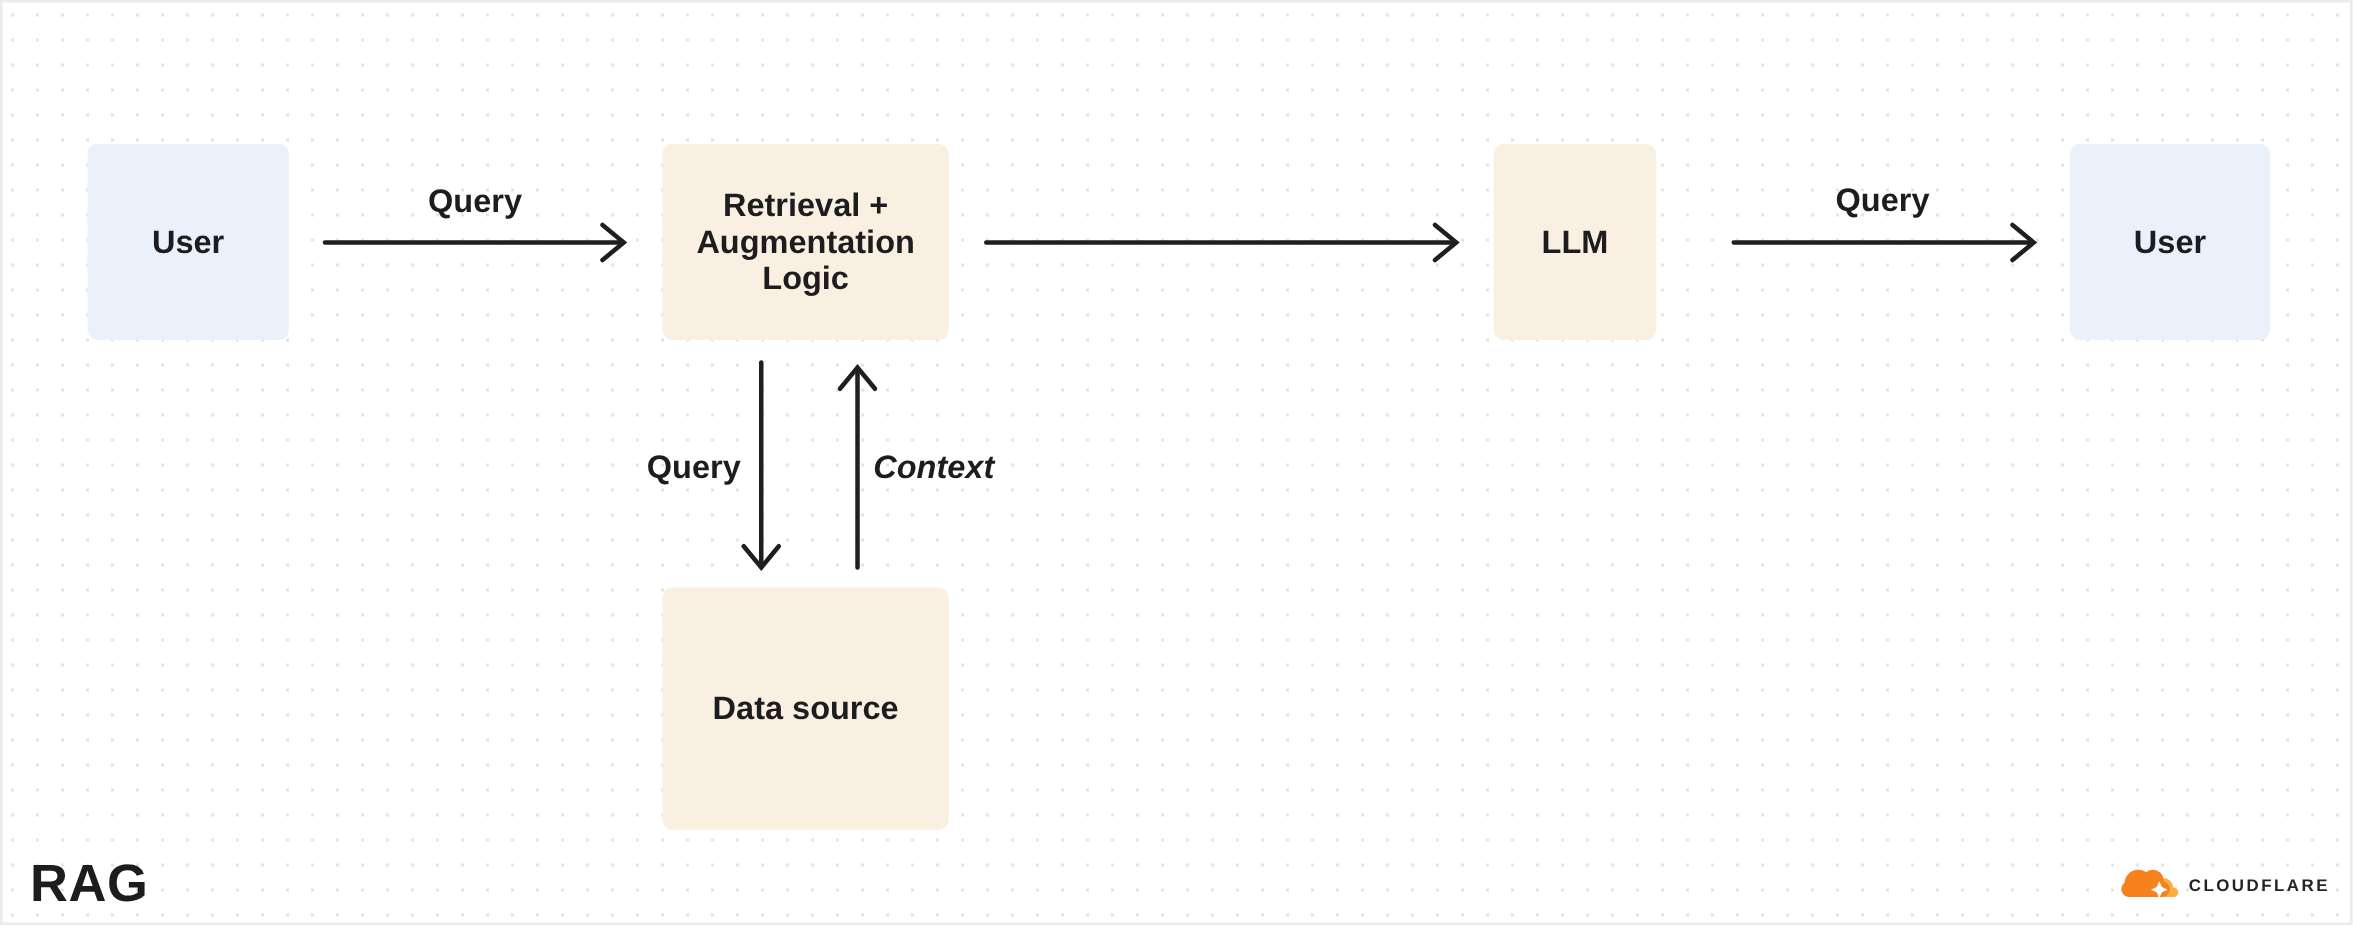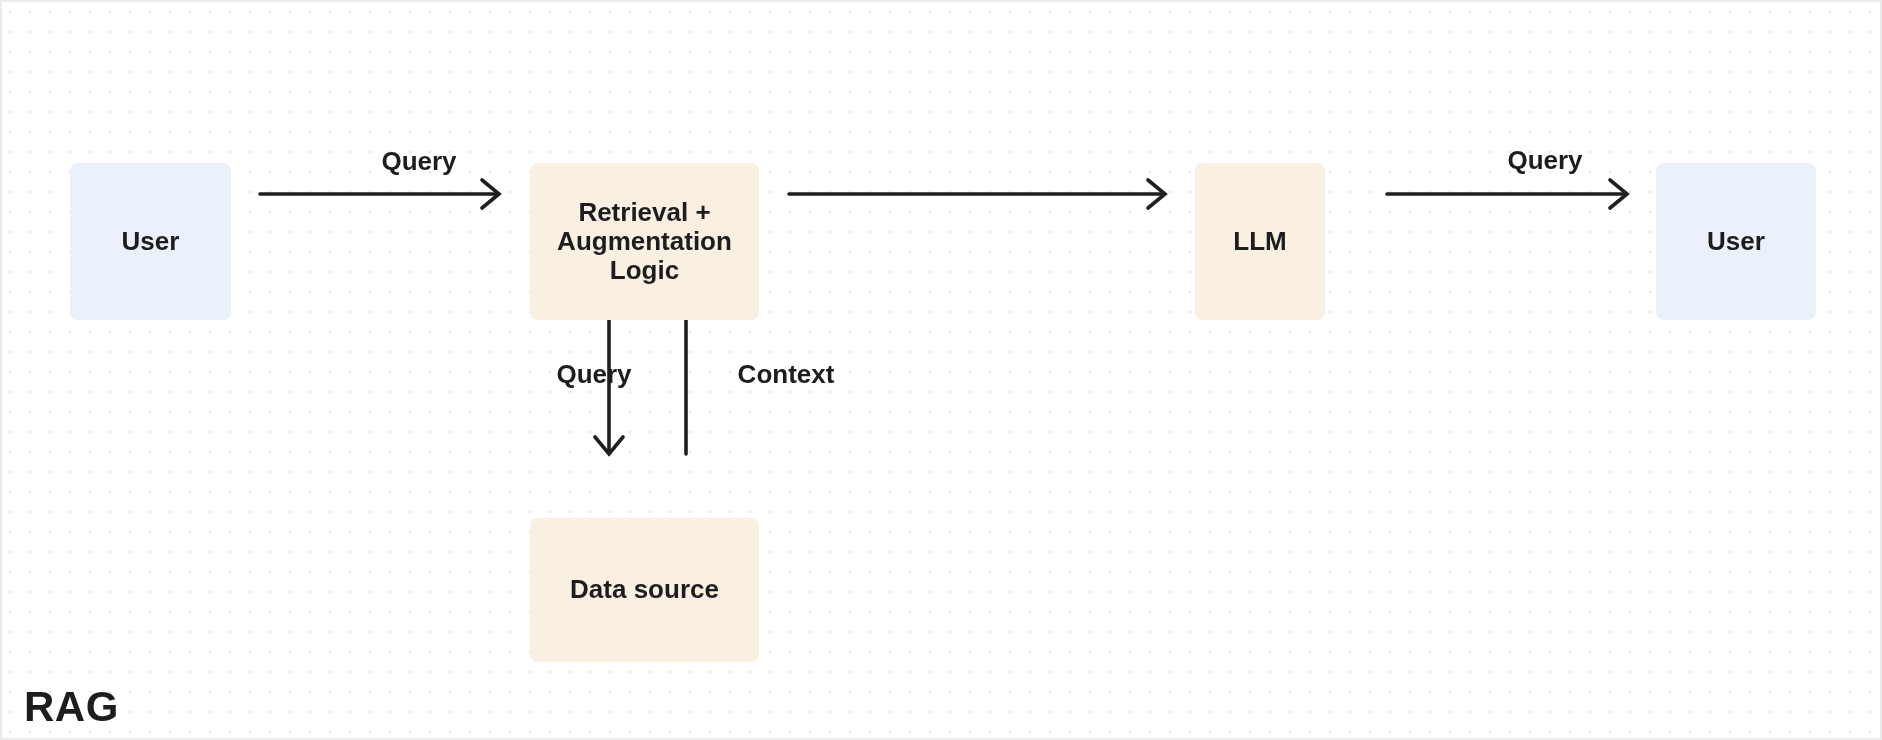--- a/index.html
+++ b/index.html
@@ -35,30 +35,29 @@
     border-radius: 8px;
     display: flex;
     align-items: center;
     justify-content: center;
     text-align: center;
     font-weight: 700;
     font-size: 26px;
     line-height: 1.12;
     color: var(--text);
     padding: 0 10px;
-    margin-top: 48px;
   }
   .node.user { background: var(--node-user-bg); }
   .node.process { background: var(--node-process-bg); }
 
   .node#user-left   { left: 68px;   top: 113px; width: 161px; height: 157px; }
   .node#retrieval   { left: 528px;  top: 113px; width: 229px; height: 157px; }
   .node#llm         { left: 1193px; top: 113px; width: 130px; height: 157px; }
   .node#user-right  { left: 1654px; top: 113px; width: 160px; height: 157px; }
-  .node#data-source { left: 528px;  top: 468px; width: 229px; height: 144px; }
+  .node#data-source { left: 528px;  top: 468px; width: 229px; height: 194px; }
 
   .arrows-layer {
     position: absolute;
     left: 0; top: 0;
     width: 1882px; height: 740px;
     pointer-events: none;
   }
   .arrows-layer path {
     fill: none;
     stroke: var(--arrow);
@@ -66,27 +65,26 @@
     stroke-linecap: round;
     stroke-linejoin: miter;
   }
   .edge-label {
     position: absolute;
     transform: translate(-50%, -50%);
     font-weight: 700;
     font-size: 26px;
     color: var(--text);
     white-space: nowrap;
-    margin-left: 39px;
   }
   #label-query-1         { left: 378px;  top: 159px; }
   #label-query-context   { left: 975px;  top: 158px; }
   #label-answer          { left: 1504px; top: 158px; }
   #label-query-2         { left: 553px;  top: 372px; }
-  #label-context         { left: 745px;  top: 372px; }
+  #label-context         { left: 745px;  top: 372px; font-style: italic; }
 
   .diagram-title {
     position: absolute;
     left: 22px;
     top: 681px;
     font-size: 42px;
     font-weight: 600;
     letter-spacing: 0.5px;
     color: var(--text);
   }
@@ -150,14 +148,29 @@
     <span>Data source</span>
   </div>
 
   <div class="edge-label" id="label-query-1">Query</div>
   <div class="edge-label" id="label-answer">Query</div>
   <div class="edge-label" id="label-query-2">Query</div>
   <div class="edge-label" id="label-context">Context</div>
 
   <div class="diagram-title">RAG</div>
 
+  <div class="brand">
+    <svg width="54" height="36" viewBox="0 0 64 40">
+      <g fill="var(--logo-orange-light)">
+        <circle cx="46" cy="26" r="9"></circle>
+        <rect x="40" y="26" width="20" height="9" rx="4.5"></rect>
+      </g>
+      <g fill="var(--logo-orange)">
+        <circle cx="22" cy="22" r="13"></circle>
+        <circle cx="36" cy="19" r="10"></circle>
+        <rect x="6" y="20" width="46" height="15" rx="7.5"></rect>
+      </g>
+      <path d="M42 20 L44.5 25.5 L50 28 L44.5 30.5 L42 36 L39.5 30.5 L34 28 L39.5 25.5 Z" fill="#ffffff"></path>
+    </svg>
+    <span class="wordmark">CLOUDFLARE</span>
+  </div>
 
 </div>
 
 </body></html>

